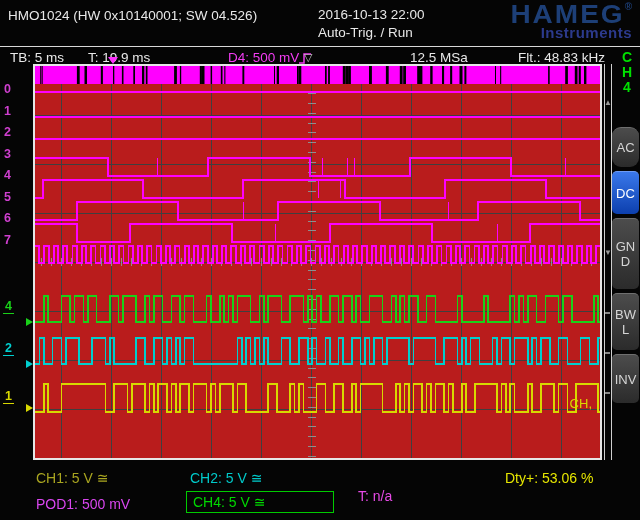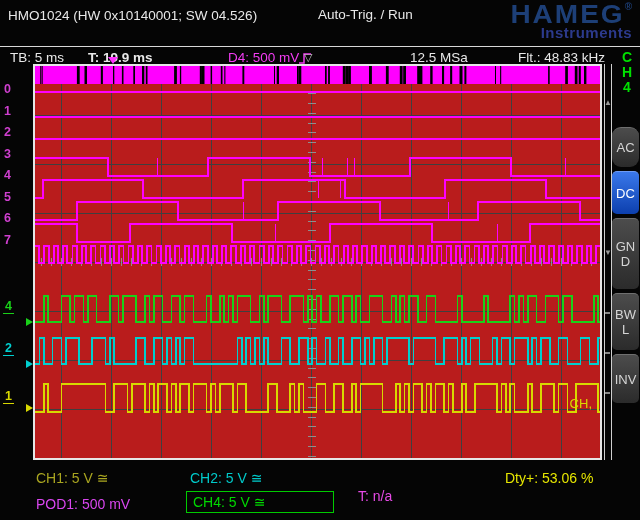--- a/index.html
+++ b/index.html
@@ -14,21 +14,21 @@
   .logo{right:8px;top:1px;text-align:right;}
   .logo-main{position:static;display:inline-block;font-size:28px;font-weight:bold;color:#1d3f77;
              letter-spacing:2px;transform:scaleY(0.9);line-height:28px;}
   .logo-reg{position:static;display:inline-block;font-size:10px;font-weight:bold;color:#1d3f77;vertical-align:top;}
   .logo-sub{position:static;display:block;font-size:15px;font-weight:bold;color:#2c3a8c;margin-top:-5px;letter-spacing:0.5px;}
   .topbar-sep{left:0;top:46px;width:640px;height:1px;background:#d8d8d8;}
 
   
   .statusbar span{color:#e8e8e8;font-size:13.5px;white-space:nowrap;}
   .sb-tb{left:10px;top:50px;}
-  .sb-t{left:88px;top:50px;font-weight:bold;}
+  .sb-t{left:88px;top:50px;}
   .sb-trig{left:228px;top:50px;color:#f23cf2 !important;}
   .slope-icon{left:298px;top:51px;width:14px;height:14px;}
   .sb-sa{left:410px;top:50px;}
   .sb-flt{left:518px;top:50px;}
 
   
   .scope{left:33px;top:64px;width:569px;height:396px;border:2px solid #e6e6e6;background:#b91c1c;}
   .scope svg{left:0;top:0;}
   .clip-label{right:8px;top:330px;color:#d8d800;font-size:13px;}
 
@@ -75,20 +75,21 @@
   .ch4-box{left:186px;top:491px;width:148px;height:22px;border:1px solid #00cc00;
            color:#00d800;font-size:14px;line-height:20px;padding-left:6px;white-space:nowrap;}
 </style>
 </head>
 <body>
 
 <div class="screen">
 
   <span class="device-id">HMO1024 (HW 0x10140001; SW 04.526)</span>
   <div class="top-center">
+    <span class="row">2016-10-13 22:00</span>
     <span class="row">Auto-Trig. / Run</span>
   </div>
   <div class="logo">
     <span class="logo-main">HAMEG</span><span class="logo-reg">®</span>
     <span class="logo-sub">Instruments</span>
   </div>
   <div class="topbar-sep"></div>
 
   <div class="statusbar">
     <span class="sb-tb">TB: 5 ms</span>

